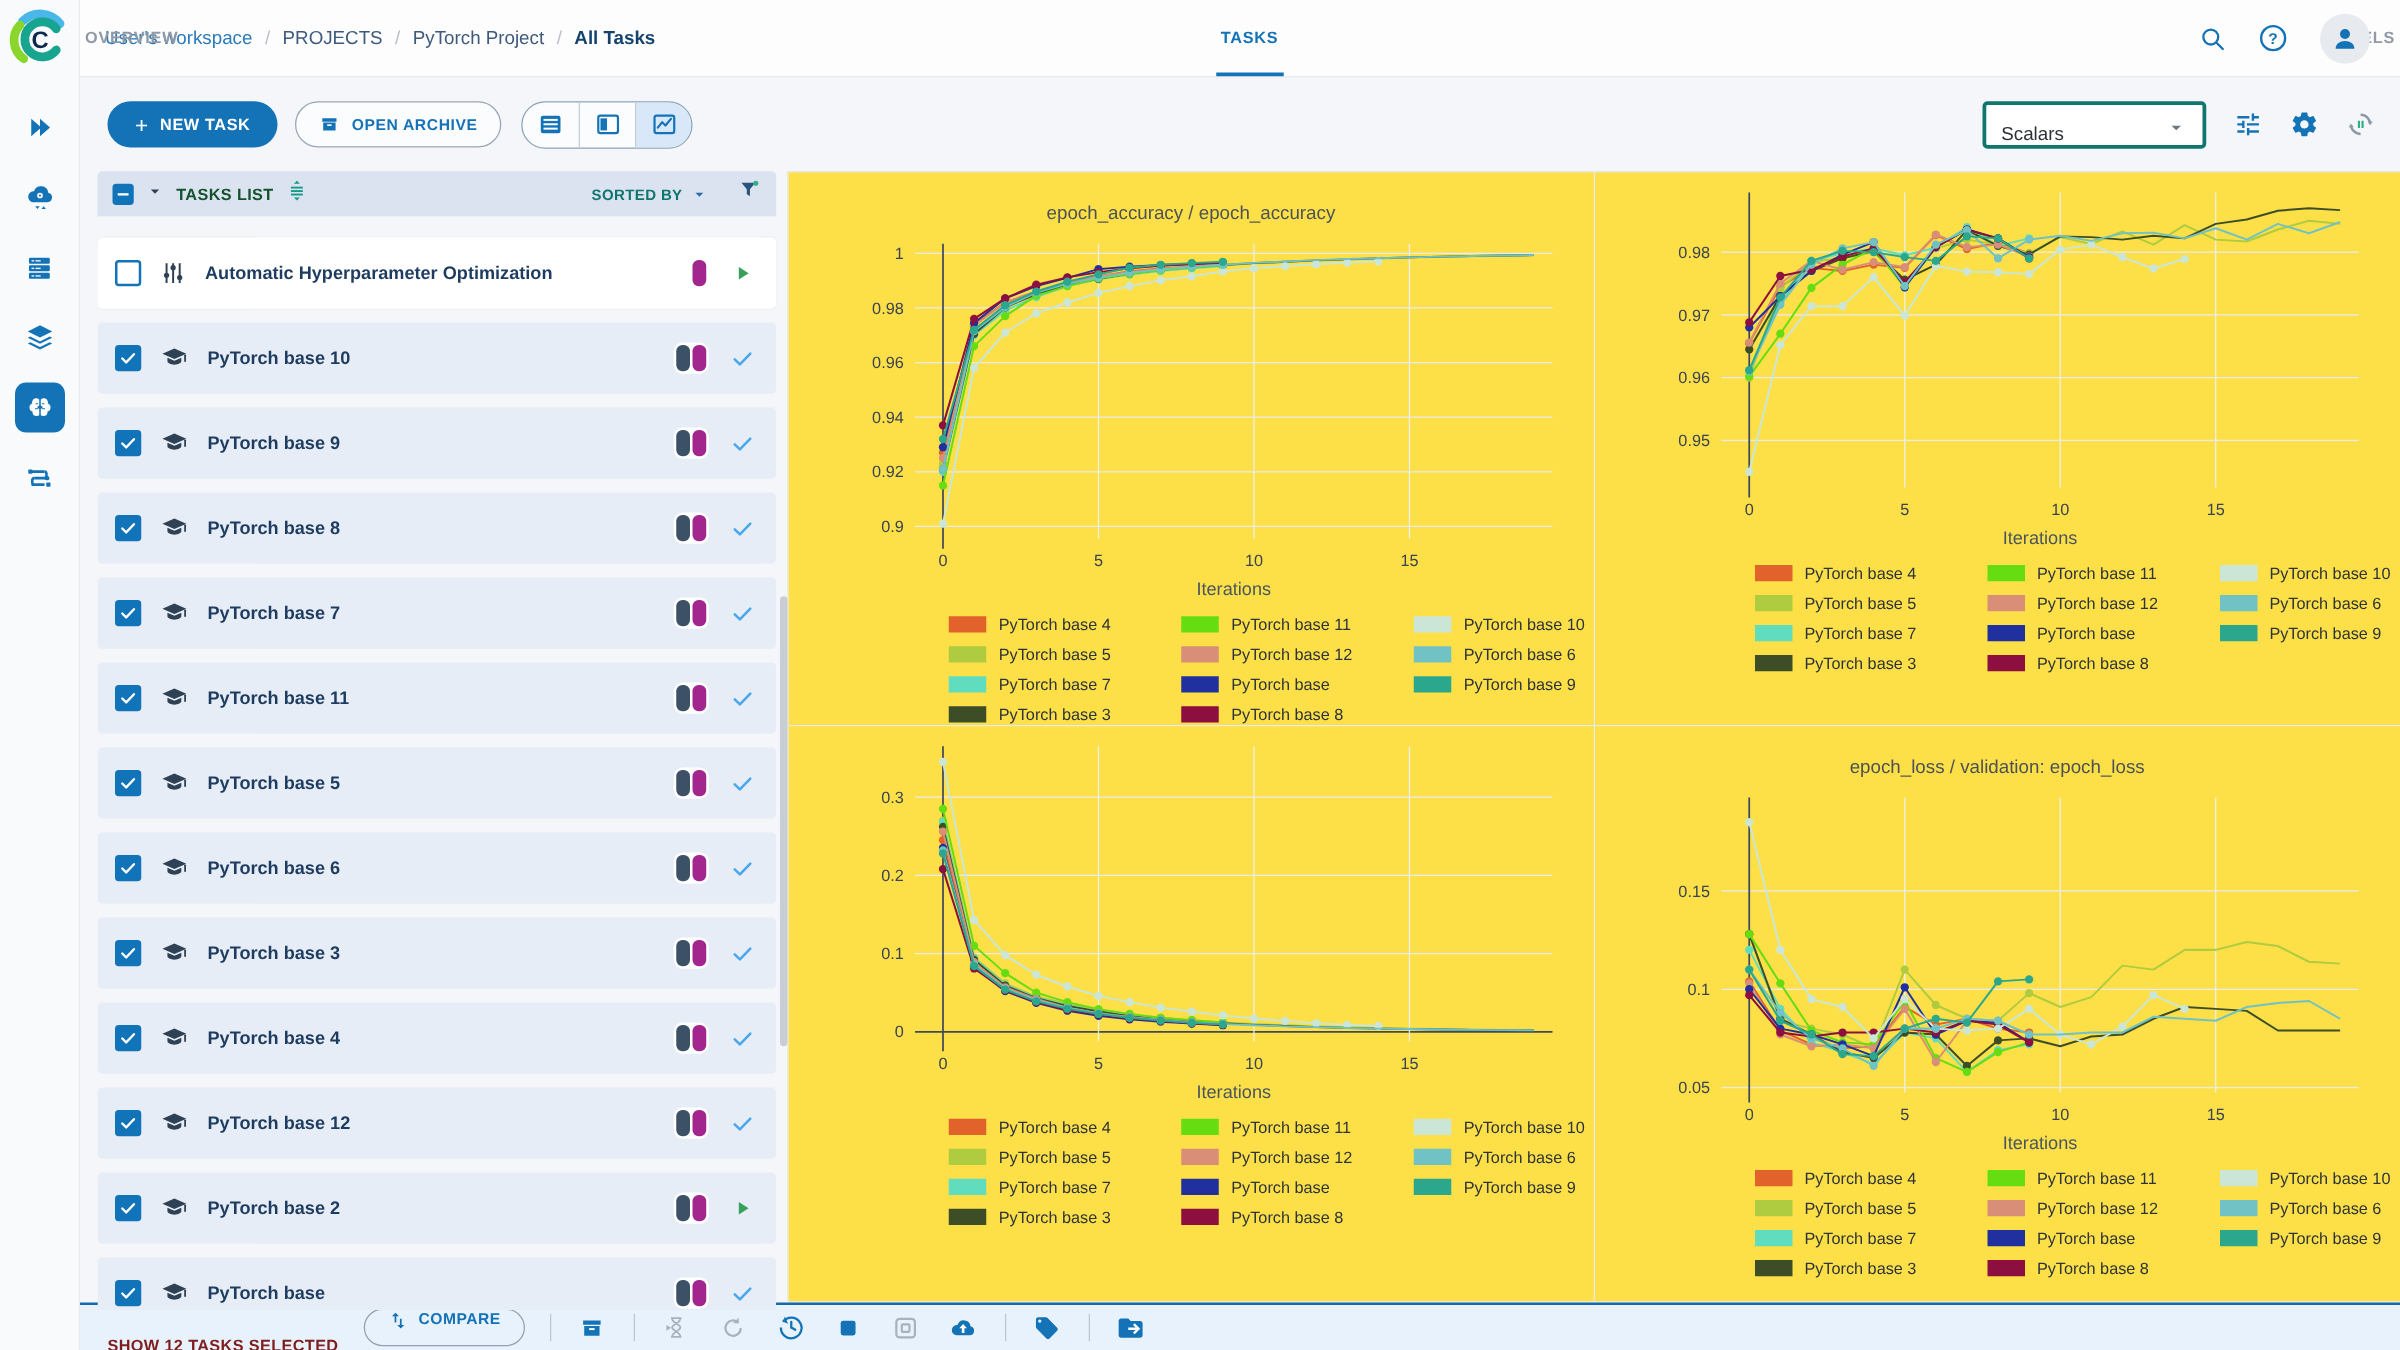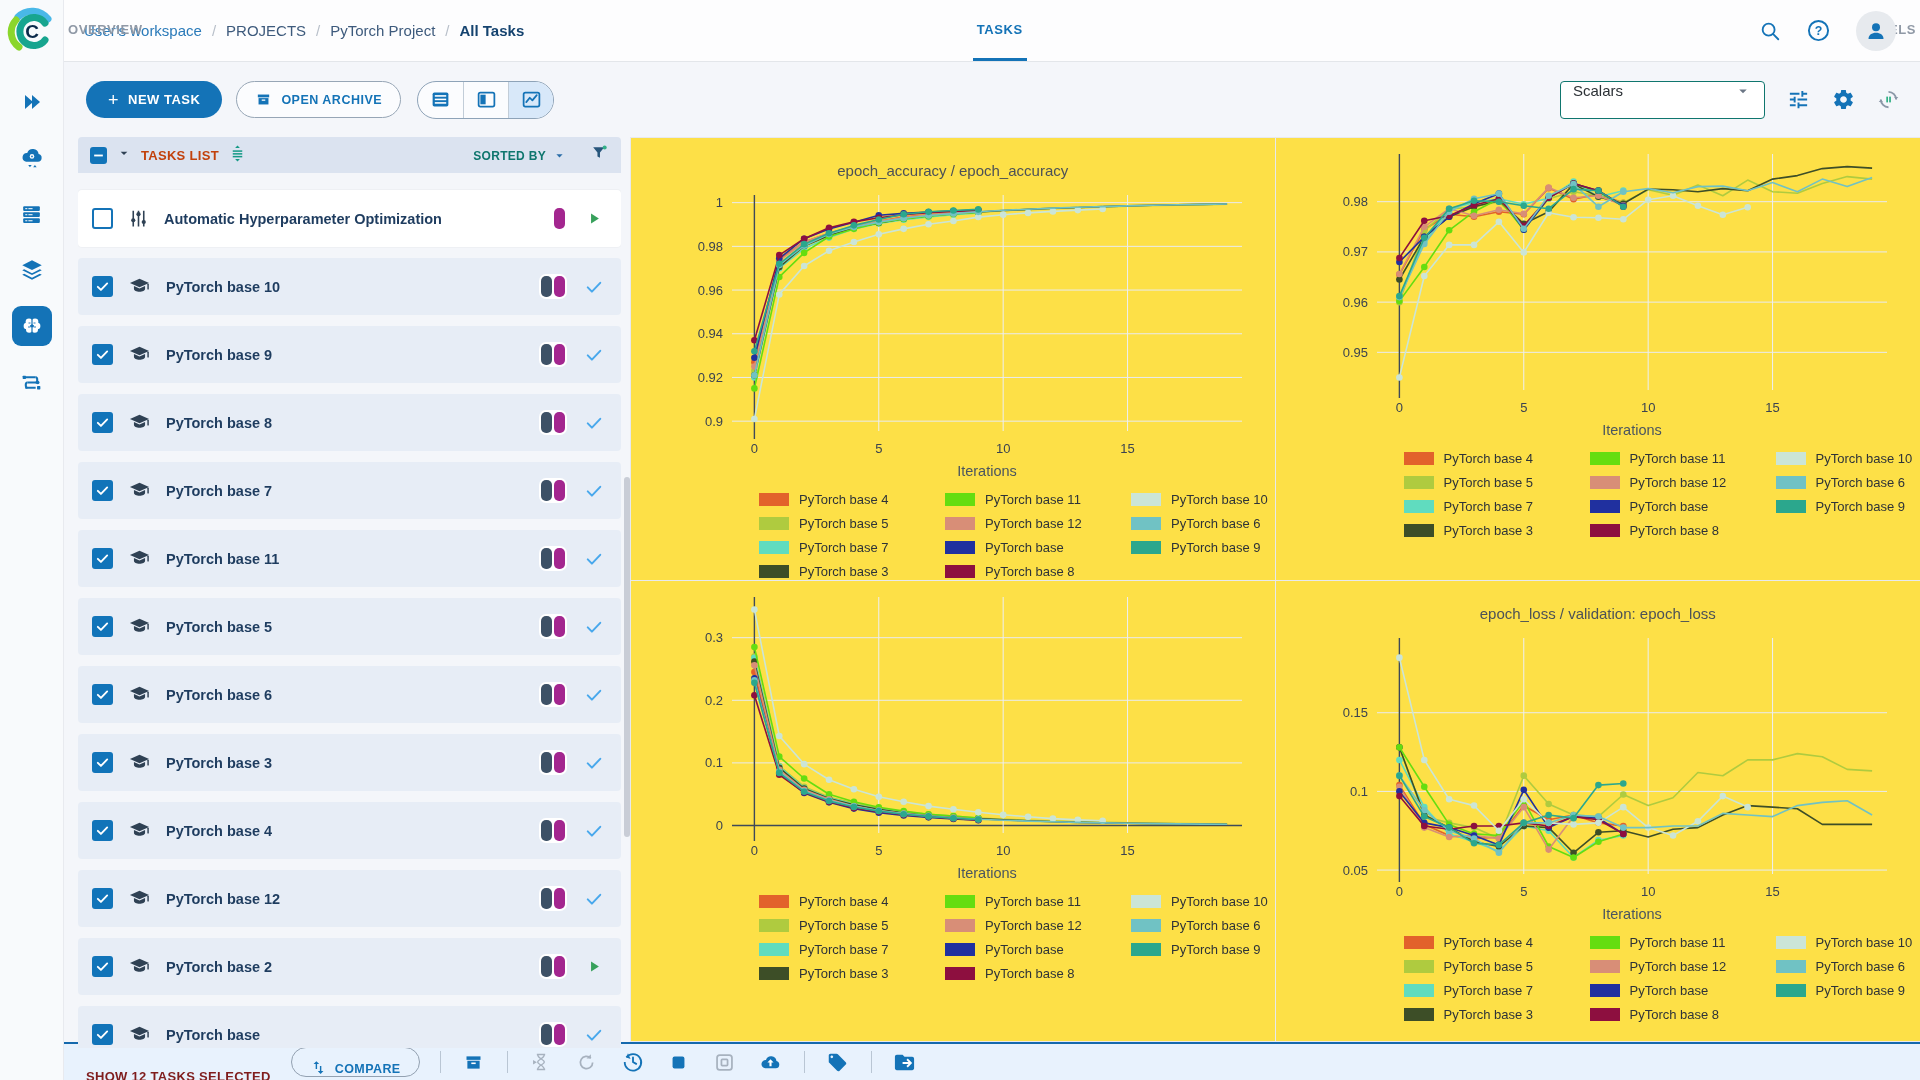--- a/index.html
+++ b/index.html
@@ -29,30 +29,30 @@
   
   .toolbar{height:75px;display:flex;align-items:center;padding:0 20px 0 22px;flex:0 0 75px;}
   .btn-new{height:37px;border:none;border-radius:19px;background:#1473b7;color:#fff;font-size:13px;font-weight:700;letter-spacing:.5px;padding:0 22px;display:flex;align-items:center;gap:9px;cursor:pointer;}
   .btn-new .plus{font-size:18px;font-weight:400;line-height:1;}
   .btn-archive{height:37px;margin-left:14px;border:1px solid #97a6b6;border-radius:19px;background:#fbfcfe;color:#1473b7;font-size:12.5px;font-weight:700;letter-spacing:.5px;padding:0 18px;display:flex;align-items:center;gap:9px;cursor:pointer;}
   .seg{margin-left:16px;display:flex;border:1px solid #8ea3b8;border-radius:19px;overflow:hidden;background:#fbfcfe;height:38px;}
   .seg-btn{width:45px;display:flex;align-items:center;justify-content:center;cursor:pointer;border-left:1px solid #c2cdd8;}
   .seg-btn:first-child{border-left:none;}
   .seg-btn.active{background:#d8e8f9;}
   .toolbar-right{margin-left:auto;display:flex;align-items:center;gap:22px;}
-  .select{width:205px;height:38px;border:1px solid #0f766e;border-radius:4px;background:#fff;display:flex;align-items:flex-start;padding:0 12px;cursor:pointer;}
+  .select{width:179px;height:38px;border:3px solid #0f766e;border-radius:4px;background:#fff;display:flex;align-items:flex-end;padding:0 12px;cursor:pointer;}
   .select .val{font-size:15px;color:#2c3136;}
   .select .caret{margin-left:auto;}
   .tb-icon{cursor:pointer;display:flex;align-items:center;}
   
   .content{flex:1;display:flex;min-height:0;padding-left:14px;}
   .tasks-wrap{width:543px;flex:0 0 543px;position:relative;}
   .panel-scrollbar{position:absolute;right:-9px;top:340px;width:6px;height:360px;border-radius:3px;background:#c9cdd6;}
   .list-header{height:36px;background:#dbe3f0;border-radius:4px 4px 0 0;display:flex;align-items:center;padding:0 12px;gap:9px;}
-  .list-title{font-size:13px;font-weight:700;color:#c2410c;letter-spacing:.3px;}
+  .list-title{font-size:13px;font-weight:700;color:#14532d;letter-spacing:.3px;}
   .sortedby{margin-left:auto;display:flex;align-items:flex-end;gap:6px;font-size:12px;font-weight:700;color:#0f766e;letter-spacing:.3px;cursor:pointer;}
   .rows{overflow:hidden;height:875px;padding-top:17px;}
   .row{height:57px;border-radius:4px;background:#e7edf6;margin-bottom:11px;display:flex;align-items:center;padding:0 16px 0 14px;gap:15px;cursor:pointer;}
   .row.unselected{background:#fff;box-shadow:0 0 0 1px #eef0f4;}
   .cbx{width:21px;height:21px;border-radius:3px;flex:0 0 21px;display:flex;align-items:center;justify-content:center;cursor:pointer;}
   .cbx.on{background:#1174b9;}
   .cbx.off{background:#fff;border:2px solid #1473b7;}
   .cbx.ind{background:#1174b9;width:17px;height:17px;flex-basis:17px;}
   .row .name{font-size:14.5px;font-weight:600;color:#1e3c5f;white-space:nowrap;overflow:hidden;}
   .row .right{margin-left:auto;display:flex;align-items:center;gap:16px;}
@@ -65,21 +65,21 @@
   .quad:nth-child(2n){border-right:none;}
   .quad:nth-child(n+3){border-bottom:none;}
   .chart-title{margin-top:24px;text-align:center;font-size:15px;color:#4c5157;}
   svg.plot{display:block;margin:2px 0 0 6px;}
   .legend{margin:6px 0 0 128px;display:grid;grid-auto-flow:column;grid-template-rows:repeat(4,24px);grid-template-columns:repeat(3,150px);column-gap:36px;}
   .lg-item{display:flex;align-items:center;gap:10px;font-size:13px;color:#2e3338;white-space:nowrap;}
   .lg-swatch{width:30px;height:13px;flex:0 0 30px;}
   
   .bottombar{height:38px;flex:0 0 38px;background:#e8f2fd;border-top:2px solid #1569ad;display:flex;align-items:center;padding-left:22px;gap:20px;}
   .show-text{font-size:13px;font-weight:700;color:#7f1d1d;letter-spacing:.3px;cursor:pointer;margin-top:29px;}
-  .btn-compare{height:30px;border:1px solid #93a1b1;border-radius:16px;background:transparent;color:#1473b7;font-size:12.5px;font-weight:700;letter-spacing:.4px;padding:0 18px;display:flex;align-items:flex-end;gap:8px;cursor:pointer;}
+  .btn-compare{height:30px;border:1px solid #93a1b1;border-radius:16px;background:transparent;color:#1473b7;font-size:12.5px;font-weight:700;letter-spacing:.4px;padding:0 18px;display:flex;align-items:flex-start;gap:8px;cursor:pointer;}
   .bb-div{width:1px;height:22px;background:#b9c6d4;}
   .bb-icon{width:26px;display:flex;align-items:center;justify-content:center;cursor:pointer;}
 </style>
 </head>
 <body>
 
 <div id="app">
 
   <div class="rail">
     <div class="logo">

